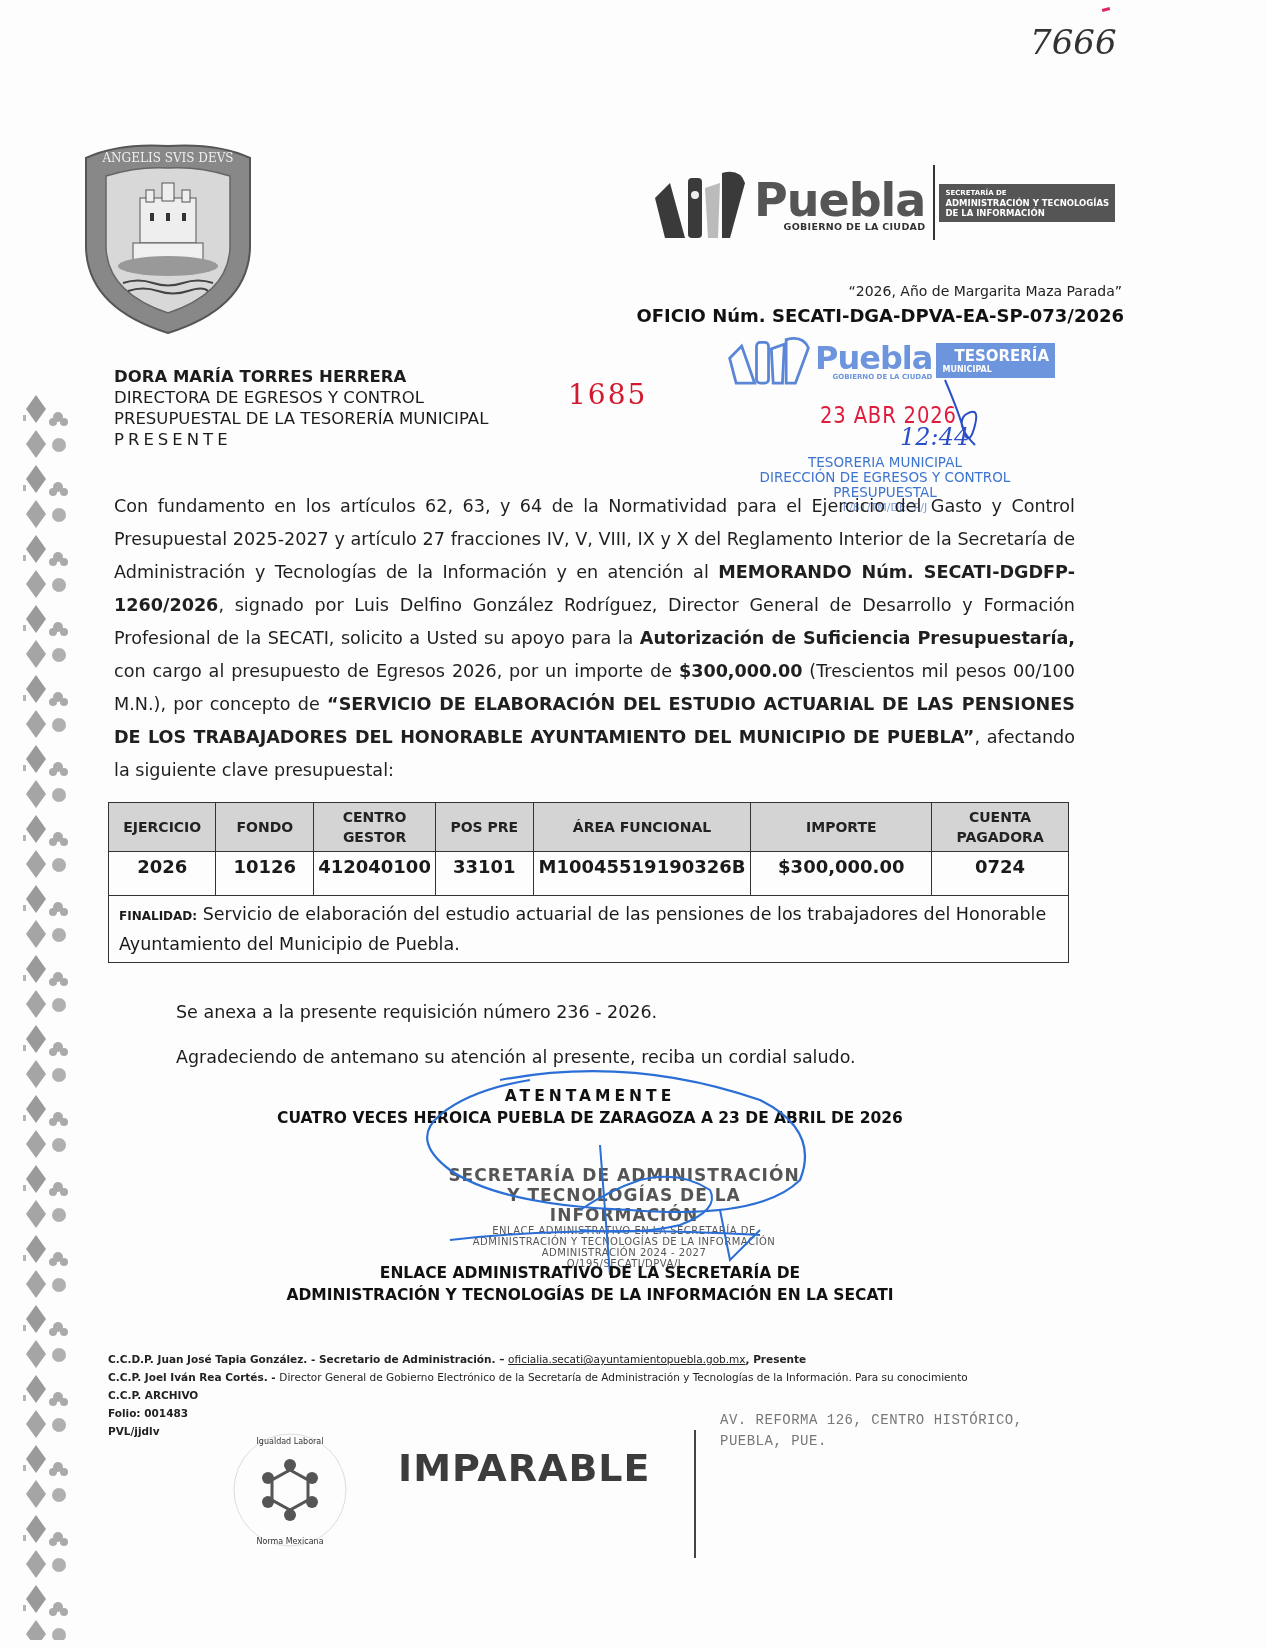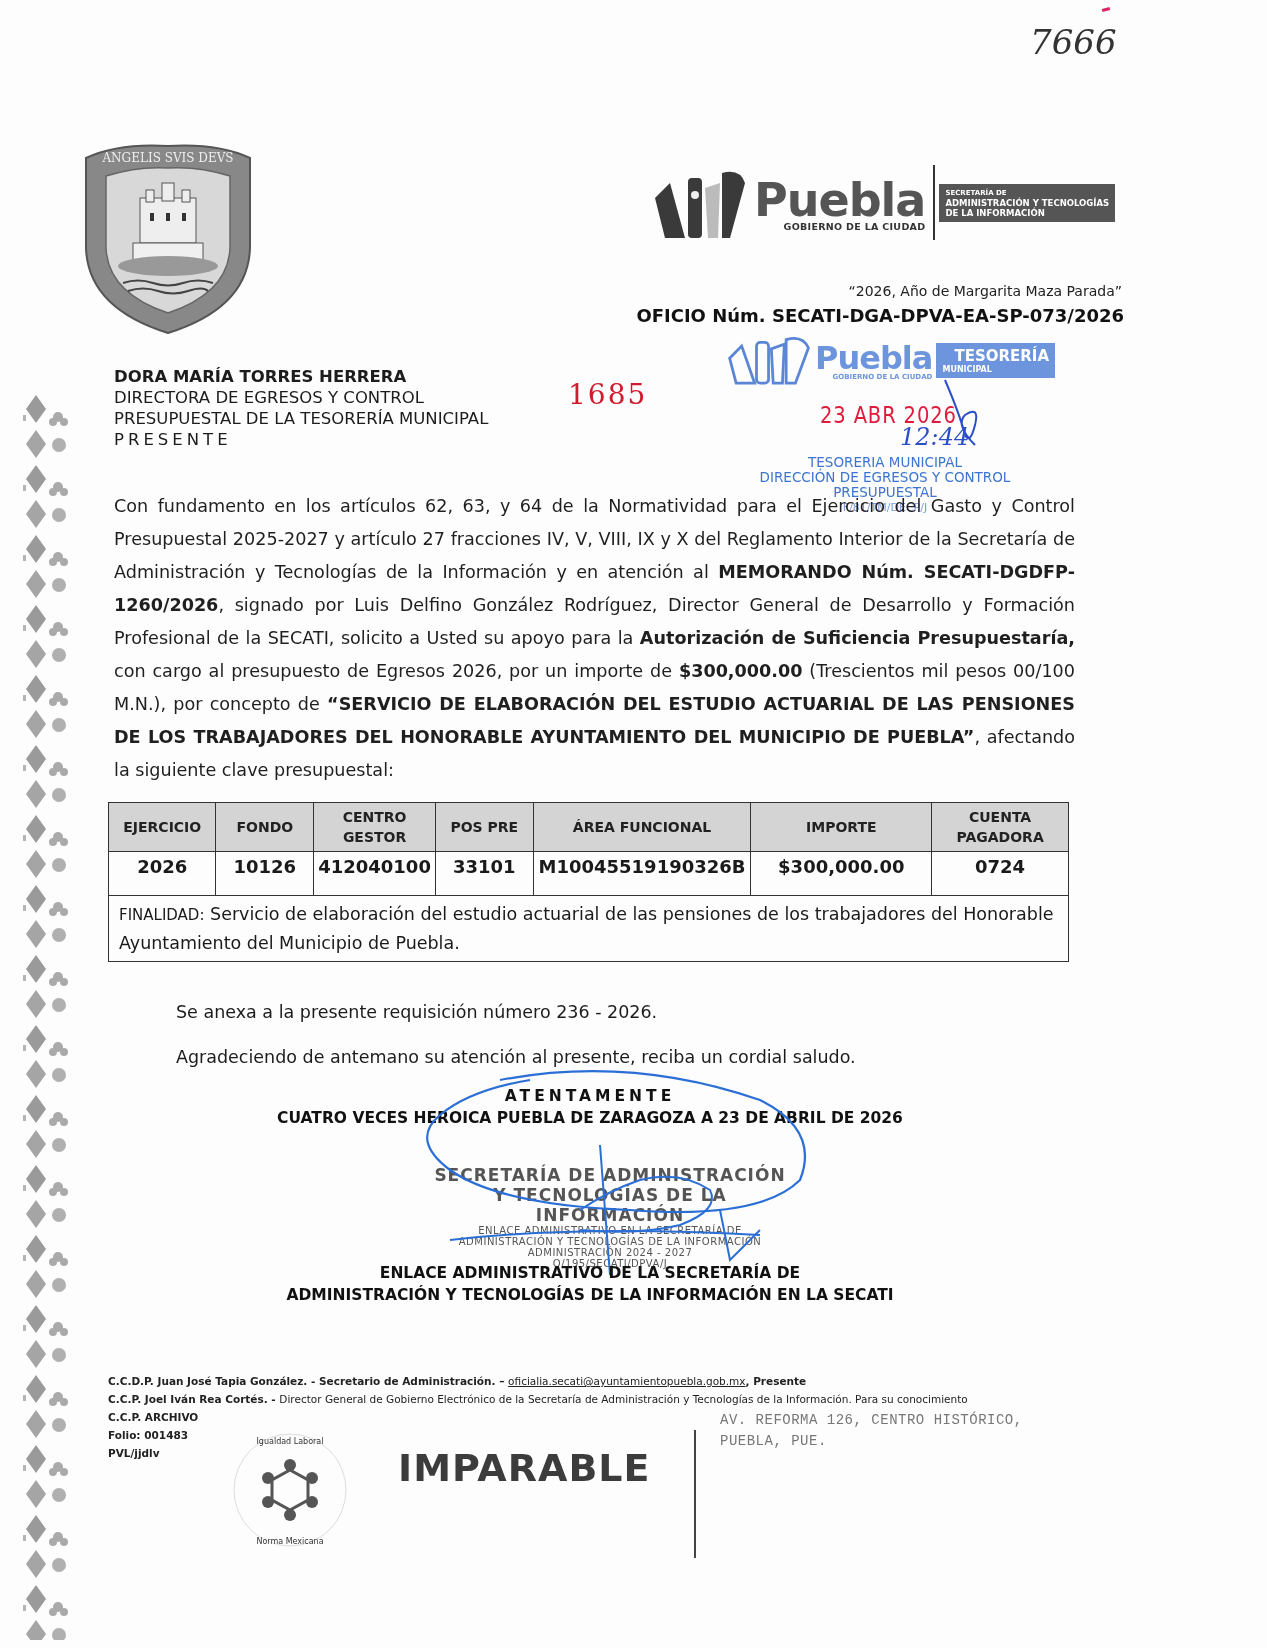--- a/index.html
+++ b/index.html
@@ -26,32 +26,32 @@
   .stamp-date { left: 820px; top: 402px; font-family: "DejaVu Sans", sans-serif; font-size: 23px; color: #e01c3c; letter-spacing: 1px; transform: scaleX(0.85); transform-origin: left; }
   .stamp-time { left: 900px; top: 423px; font-family: "DejaVu Serif", serif; font-style: italic; font-size: 24px; color: #2b4fc8; }
   .stamp-text { left: 740px; top: 455px; width: 290px; text-align: center; color: #3d74d0; font-size: 13.5px; line-height: 15px; }
   .stamp-text .small { font-size: 11px; color: #7a9ad8; }
   .body-text { left: 114px; top: 490px; width: 961px; font-size: 17.6px; line-height: 33px; text-align: justify; color: #1f1f1f; }
   .body-text b { font-weight: bold; }
   table.budget { position: absolute; left: 108px; top: 802px; width: 961px; border-collapse: collapse; font-size: 15px; }
   table.budget th { background: #d4d4d4; font-weight: bold; font-size: 14px; text-align: center; padding: 4px 3px; border: 1.5px solid #333; line-height: 20px; color: #222; }
   table.budget td { text-align: center; vertical-align: top; font-weight: bold; font-size: 18px; padding: 4px 3px 18px; border: 1.5px solid #333; color: #1a1a1a; }
   table.budget td.finalidad { text-align: left; font-weight: normal; font-size: 17.5px; line-height: 28px; padding: 4px 10px; }
-  table.budget td.finalidad b { font-weight: normal; font-size: 15px; }
+  table.budget td.finalidad b { font-weight: bold; font-size: 12px; }
   .annex { left: 176px; top: 1002px; font-size: 17.5px; }
   .thanks { left: 176px; top: 1047px; font-size: 17.5px; }
   .sign-block { left: 200px; top: 1087px; width: 780px; text-align: center; color: #111; }
   .atentamente { font-weight: bold; font-size: 15.5px; letter-spacing: 4px; }
   .city-line { font-weight: bold; font-size: 15.5px; margin-top: 4px; }
   .capital-line { font-weight: bold; font-size: 15.5px; }
-  .sig-stamp { left: 420px; top: 1165px; width: 380px; text-align: center; color: #555; }
+  .sig-stamp { left: 434px; top: 1165px; width: 380px; text-align: center; color: #555; }
   .sig-stamp .big { font-size: 17px; letter-spacing: 1px; font-weight: bold; }
   .sig-stamp .small { font-size: 10px; letter-spacing: 0.5px; }
   .signer { left: 200px; top: 1262px; width: 780px; text-align: center; font-weight: bold; font-size: 15.5px; line-height: 22px; color: #111; }
-  .cc { left: 108px; top: 1350px; font-size: 10.5px; line-height: 18px; color: #222; margin-top: 22px; }
+  .cc { left: 108px; top: 1350px; font-size: 10.5px; line-height: 18px; color: #222; }
   .cc b { font-weight: bold; }
   .cc .link { text-decoration: underline; }
   .footer-addr { left: 720px; top: 1410px; font-family: "Liberation Mono", monospace; font-size: 14px; line-height: 21px; color: #777; letter-spacing: 0.5px; }
   .footer-divider { left: 694px; top: 1430px; width: 2px; height: 128px; background: #444; }
   .norma-seal { left: 230px; top: 1430px; width: 120px; height: 120px; }
   .capital-logo { left: 378px; top: 1450px; width: 300px; color: #3c3c3c; }
   .capital-logo .l1 { font-size: 27px; font-weight: bold; letter-spacing: 7px; }
   .capital-logo .l2 { font-size: 38px; font-weight: bold; letter-spacing: 1px; margin-top: -4px; padding-left: 20px; }
   svg { display: block; }
 </style>

